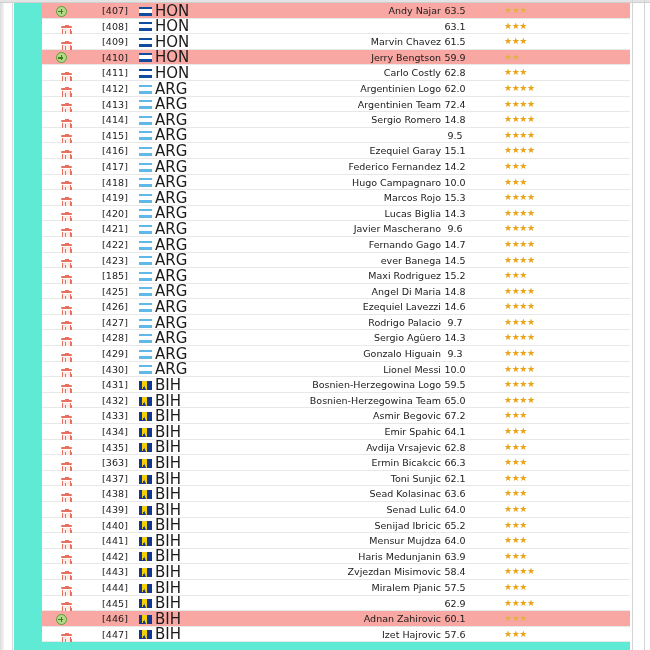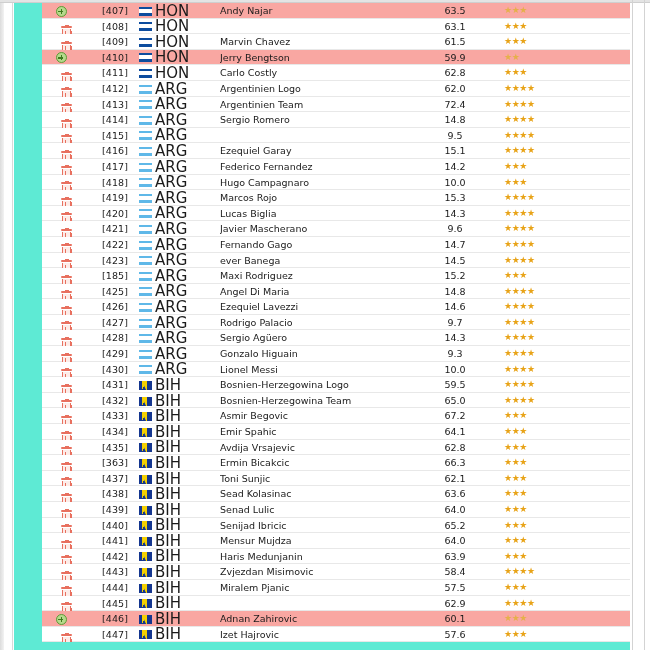--- a/index.html
+++ b/index.html
@@ -81,21 +81,21 @@
     font-size: 9.5px;
     color: #1a1a1a;
   }
   .row.highlight { background: #f9a7a2; }
 
   .cell { position: absolute; top: 0; height: 15.6px; overflow: hidden; }
 
   .c-icon  { left: 8px;   width: 22px; text-align: center; }
   .c-id    { left: 30px;  width: 56px; text-align: right; letter-spacing: .1px; }
   .c-flag  { left: 97px;  width: 68px; }
-  .c-name  { left: 178px; width: 228px; }
+  .c-name  { left: 171px; width: 228px; text-align: right; }
   .c-val   { left: 380px; width: 66px; text-align: center; }
   .c-stars { left: 462px; width: 110px; }
 
   
   .ico { display: inline-block; vertical-align: middle; position: relative; top: -1px; }
   .trash {
     width: 11px; height: 12px;
     position: relative;
   }
   .trash .lid {

